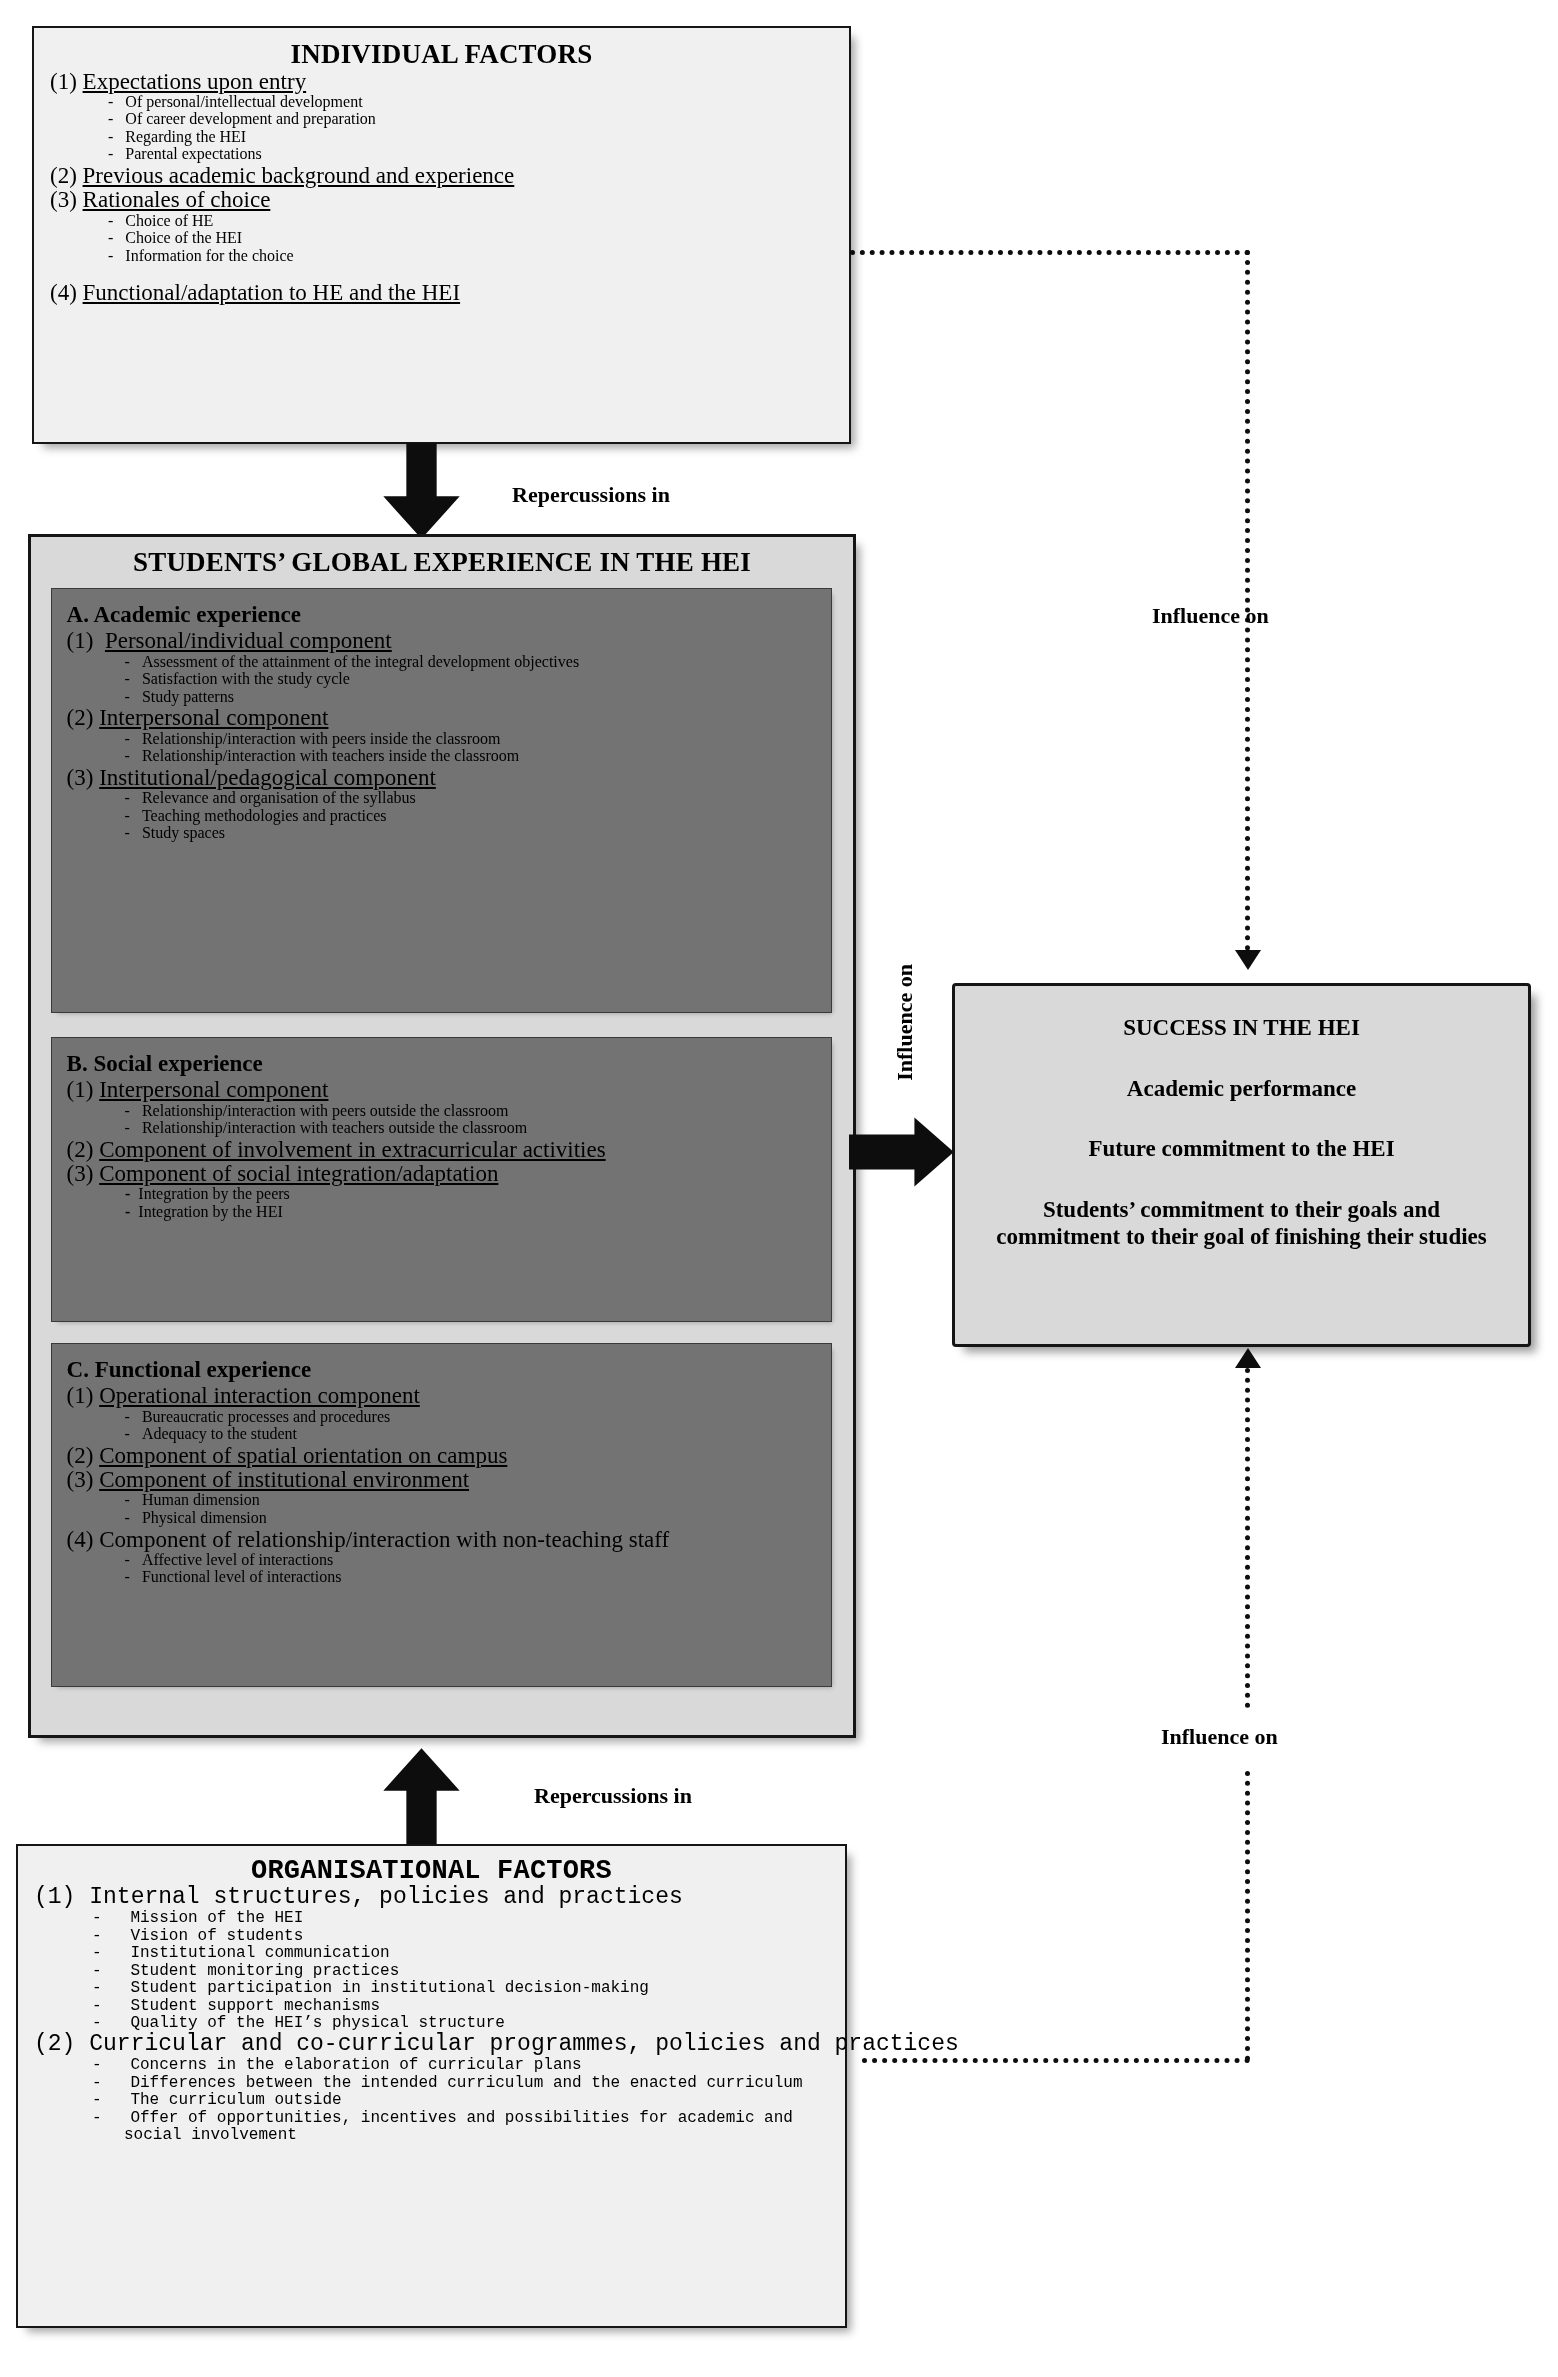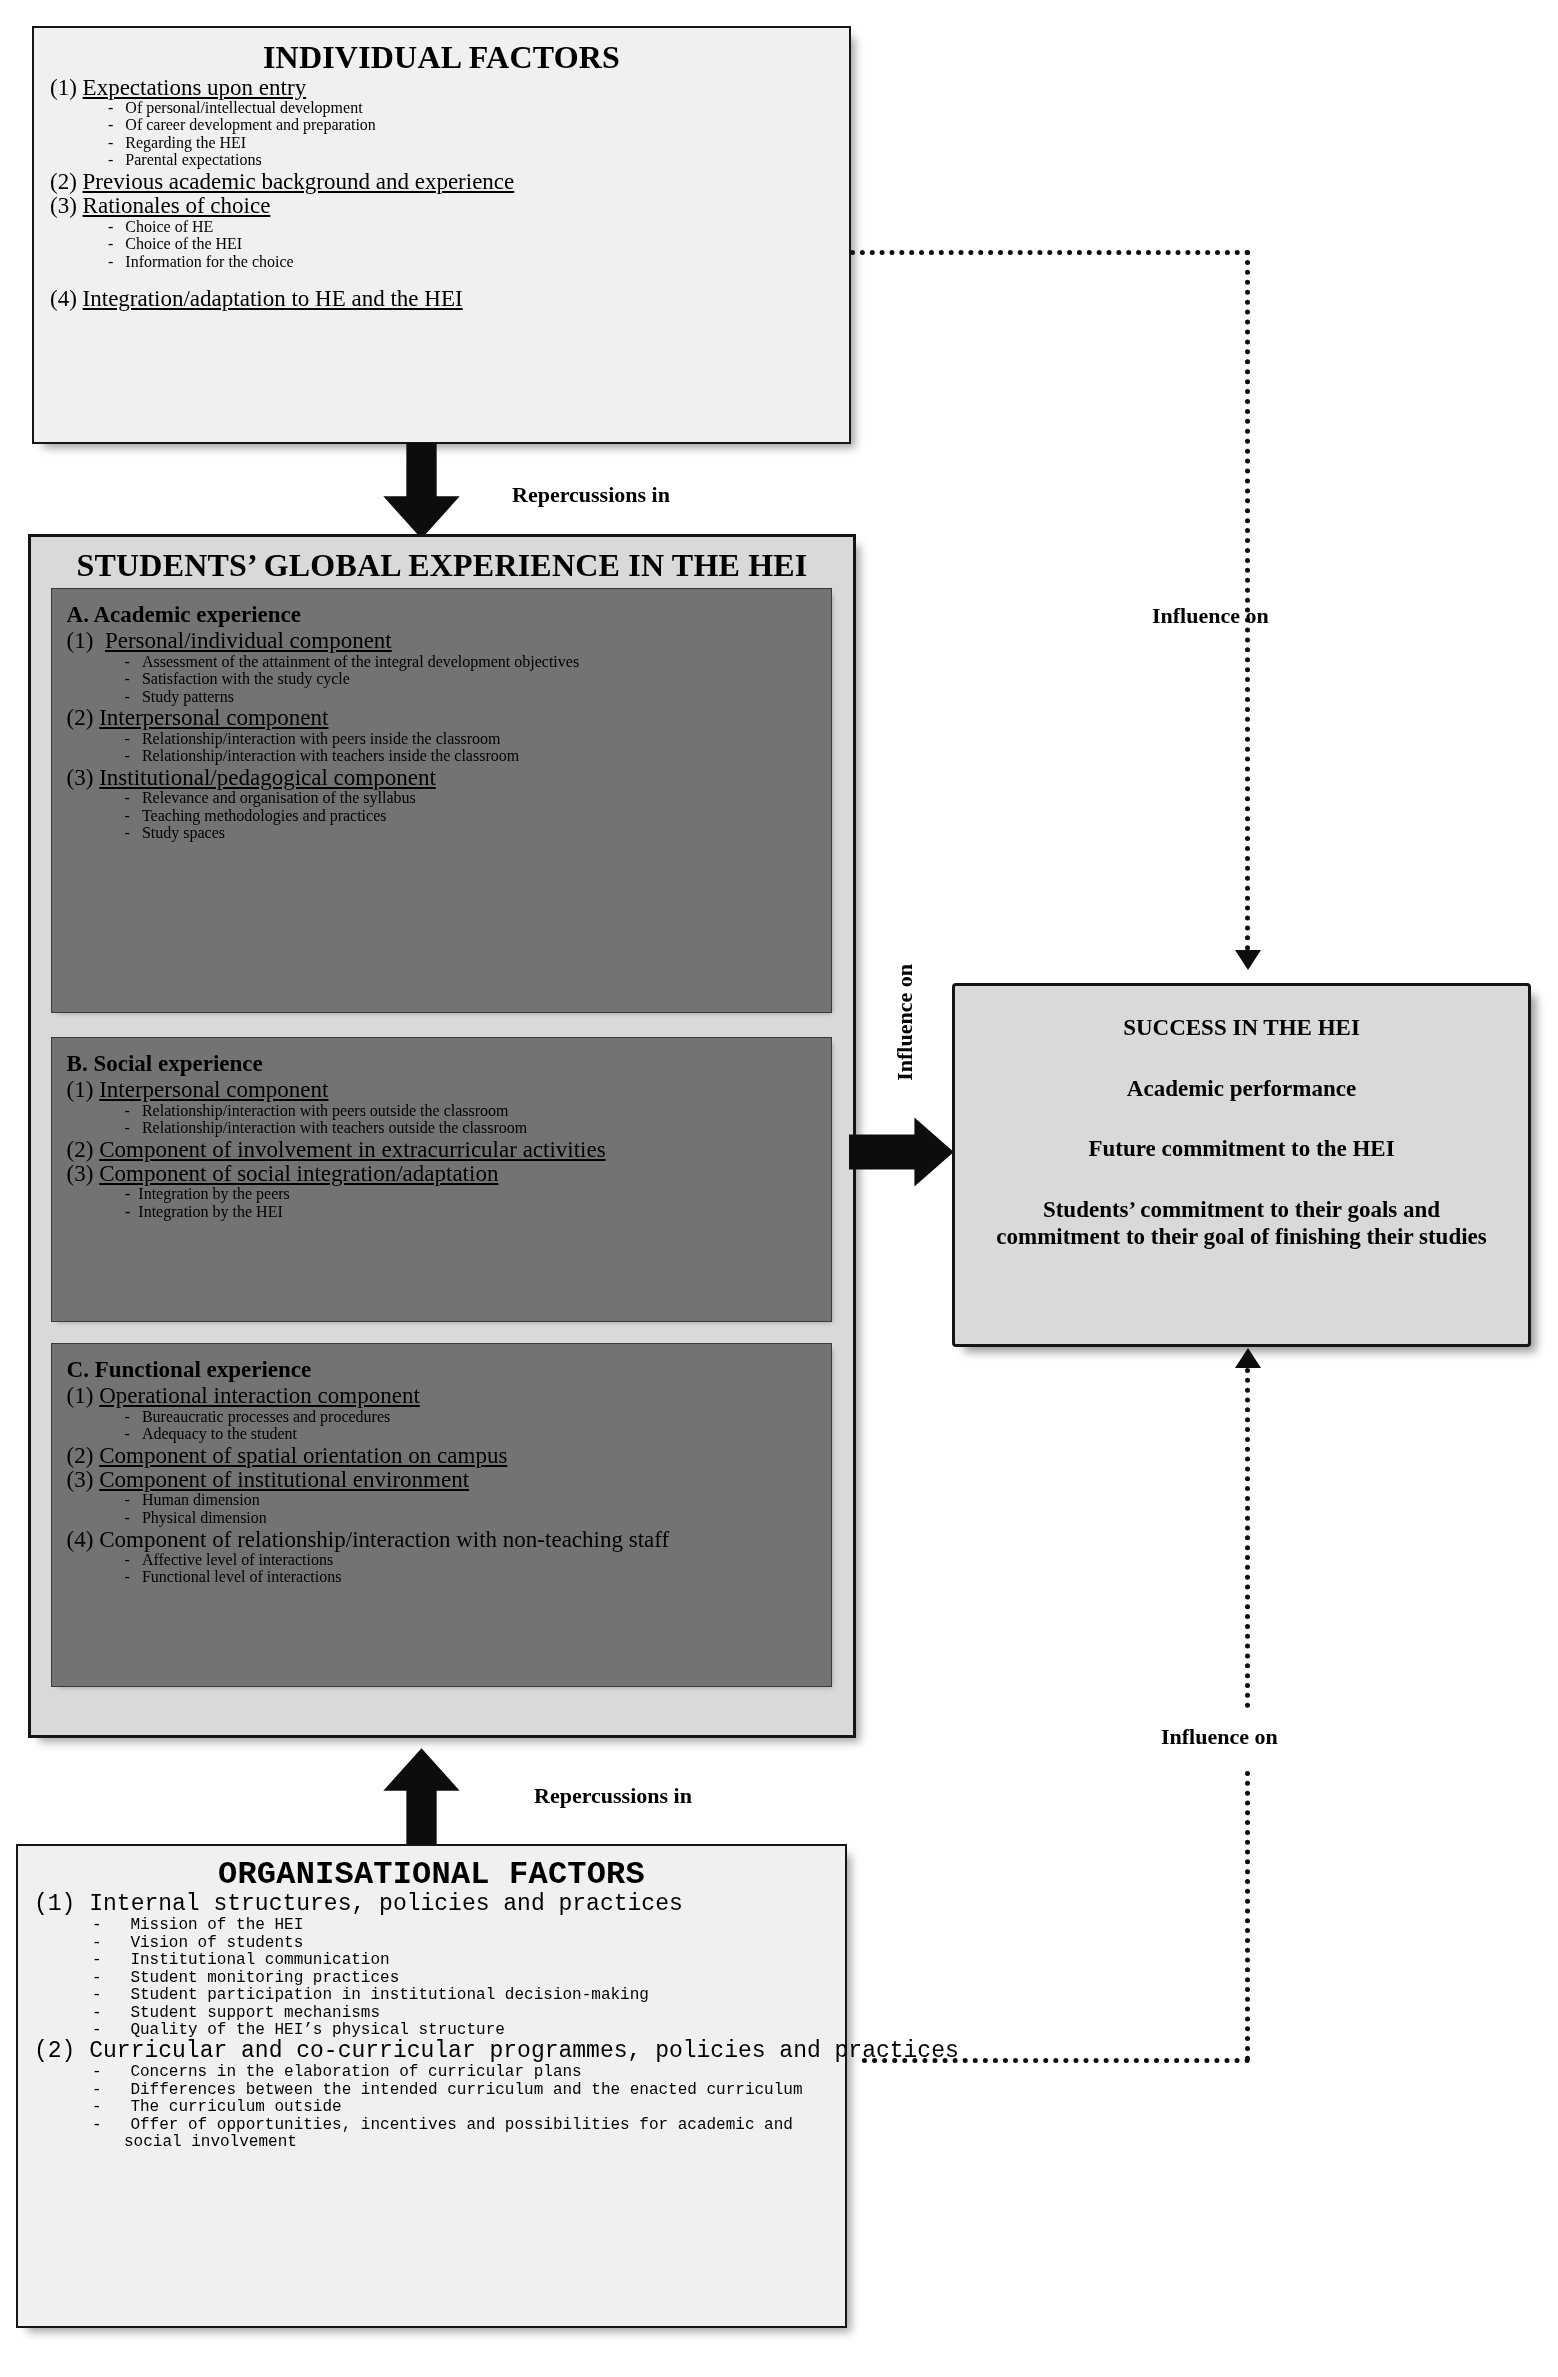--- a/index.html
+++ b/index.html
@@ -31,21 +31,21 @@
     position:absolute;
     box-sizing:border-box;
     border:1.8px solid #3a3a3a;
     background:#737373;
     box-shadow:3.6px 3.6px 4.9px -2.4px rgba(0,0,0,0.28);
   }
 
   .box-title{
     text-align:center;
     font-weight:bold;
-    font-size:32px;
+    font-size:27px;
     letter-spacing:0.2px;
     margin:0;
     padding:0;
   }
   .sec-title{
     font-weight:bold;
     font-size:23px;
     margin:0 0 1.2px 0;
   }
 
@@ -165,21 +165,21 @@
         <span class="u">Rationales of choice</span>
       </li>
       <li class="dash">Choice of HE</li>
       <li class="dash">Choice of the HEI</li>
       <li class="dash">Information for the choice</li>
 
       <li class="spacer"></li>
 
       <li class="num">
         <span>(4)</span>
-        <span class="u">Integration/adaptation to HE and the HEI</span>
+        <span class="u">Functional/adaptation to HE and the HEI</span>
       </li>
     </ul>
   </div>
 
   <div class="arrow" style="left:382px; top:443px; width:79px; height:97px;">
     <svg width="79" height="97" viewBox="0 0 130 160">
       <polygon points="40,0 90,0 90,88 128,88 65,158 2,88 40,88" fill="#0d0d0d"></polygon>
     </svg>
   </div>
   <div class="lbl" style="left:512px; top:482px;">Repercussions in</div>

